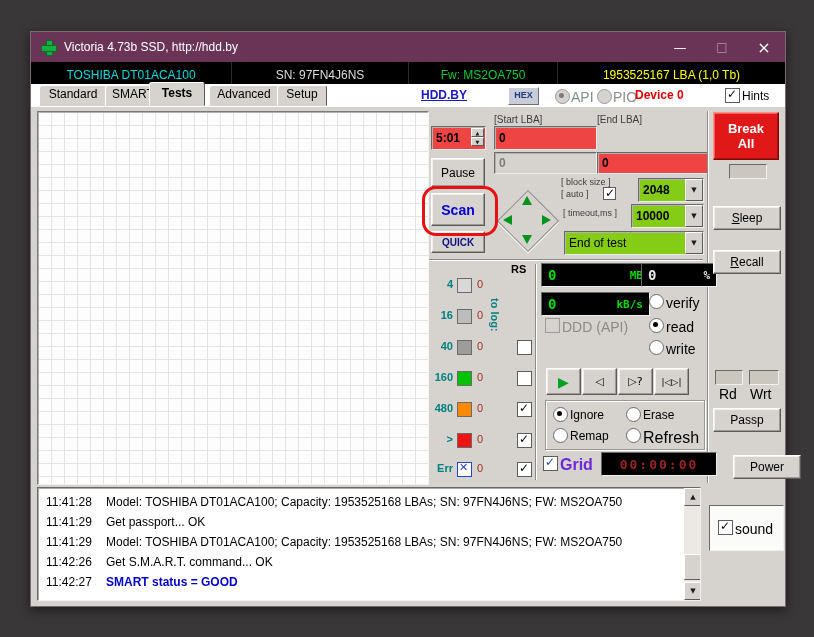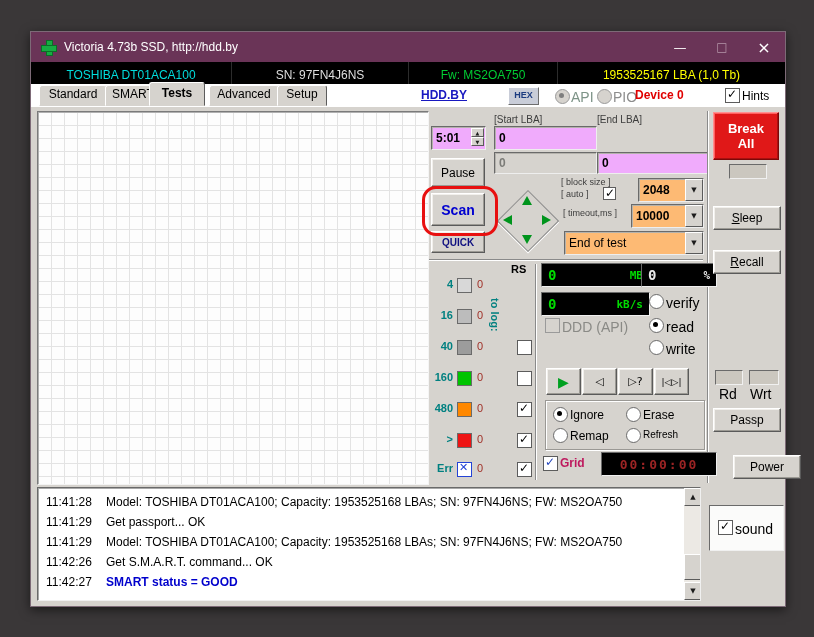--- a/index.html
+++ b/index.html
@@ -29,33 +29,33 @@
   
   #tabrow{position:absolute;left:0;top:52px;width:100%;height:22px;background:#ffffff;border-bottom:1px solid #ffffff}
   .tab{position:absolute;bottom:0;height:19px;background:#d6d3ce;border:1px solid;border-color:#ffffff #5c5c5c #d6d3ce #ffffff;border-radius:3px 3px 0 0;font-size:12px;text-align:center;line-height:17px;color:#000}
   .tab.active{height:22px;line-height:20px;font-weight:bold;z-index:2}
   #brand{position:absolute;left:390px;top:4px;font-size:12px;font-weight:bold;color:#1818c0;text-decoration:underline}
   #hexbox{position:absolute;left:477px;top:3px;width:29px;height:16px;background:#c9cdd8;border:1px solid;border-color:#ffffff #6e6e6e #6e6e6e #ffffff;color:#1c3c80;font-weight:bold;font-size:9px;text-align:center;line-height:14px}
   #device0{position:absolute;left:604px;top:4px;font-size:12px;font-weight:bold;color:#e00000}
 
   
   .btn{position:absolute;background:#d6d3ce;border:1px solid;border-color:#ffffff #5a5a5a #5a5a5a #ffffff;box-shadow:inset -1px -1px 0 #9c9a94,inset 1px 1px 0 #f2f0ec;font-size:12px;display:flex;align-items:center;justify-content:center;color:#000}
-  .field{position:absolute;background:#f0abfc;border:1px solid;border-color:#6a6a6a #eeeeee #eeeeee #6a6a6a;box-shadow:inset 1px 1px 0 #b4b2ac;font-size:12px;font-weight:bold;display:flex;align-items:center;padding-left:4px;color:#000}
+  .field{position:absolute;background:#ef4444;border:1px solid;border-color:#6a6a6a #eeeeee #eeeeee #6a6a6a;box-shadow:inset 1px 1px 0 #b4b2ac;font-size:12px;font-weight:bold;display:flex;align-items:center;padding-left:4px;color:#000}
   .field.disabled{background:#d6d3ce;color:#7c7c78}
   .lbl{position:absolute;font-size:10px;color:#3c3c3c;white-space:nowrap}
   .cb{position:absolute;width:13px;height:13px;background:#fff;border:1px solid #5c5c5c}
   .cb.checked::after{content:"✓";position:absolute;left:1px;top:-2px;font-size:12px;font-weight:bold;color:#000;font-family:"DejaVu Sans",sans-serif}
   .cb.blue.checked::after{color:#2244bb}
   .cb.disabled{background:#d6d3ce;border-color:#9a9a9a}
   .radio{position:absolute;width:13px;height:13px;border-radius:50%;background:#fff;border:1px solid #6a6a6a}
   .radio.sel::after{content:"";position:absolute;left:3px;top:3px;width:5px;height:5px;border-radius:50%;background:#000}
   .radio.disabled{background:#d6d3ce;border-color:#9a9a9a}
   .radio.disabled.sel::after{background:#7e7e7e}
   .rlbl{position:absolute;font-size:14px;color:#000;white-space:nowrap}
-  .dd{position:absolute;background:#fdba74;border:1px solid;border-color:#6a6a6a #eeeeee #eeeeee #6a6a6a;box-shadow:inset 1px 1px 0 #b4b2ac;display:flex;align-items:stretch;font-size:12px}
+  .dd{position:absolute;background:#84cc16;border:1px solid;border-color:#6a6a6a #eeeeee #eeeeee #6a6a6a;box-shadow:inset 1px 1px 0 #b4b2ac;display:flex;align-items:stretch;font-size:12px}
   .dd .val{flex:1;display:flex;align-items:center;padding-left:4px}
   .dd .arrow{width:16px;background:#d6d3ce;border:1px solid;border-color:#ffffff #5a5a5a #5a5a5a #ffffff;display:flex;align-items:center;justify-content:center;font-size:7px;color:#1c1c1c;font-family:"DejaVu Sans",sans-serif}
   .lcd{position:absolute;background:#000;border:1px solid;border-color:#6a6a6a #f0f0f0 #f0f0f0 #6a6a6a;display:flex;align-items:center;justify-content:space-between;padding:0 6px;font-family:"DejaVu Sans Mono",monospace;font-weight:bold}
   .lcd .val{font-size:14px}
   .lcd .unit{font-size:11px}
   .lcd.green{color:#00dc00}
   .lcd.white{color:#e8e8e8}
   .sep-h{position:absolute;border-top:1px solid #8a8a8a;border-bottom:1px solid #ffffff;height:0}
   .sep-v{position:absolute;border-left:1px solid #8a8a8a;border-right:1px solid #ffffff;width:0}
 
@@ -287,24 +287,24 @@
   </div>
 
   <div id="mode-group"></div>
   <span class="radio sel" style="left:522px;top:375px"></span>
   <span class="rlbl" style="left:539px;top:376px;font-size:12px">Ignore</span>
   <span class="radio" style="left:595px;top:375px"></span>
   <span class="rlbl" style="left:612px;top:376px;font-size:12px">Erase</span>
   <span class="radio" style="left:522px;top:396px"></span>
   <span class="rlbl" style="left:539px;top:397px;font-size:12px">Remap</span>
   <span class="radio" style="left:595px;top:396px"></span>
-  <span class="rlbl" style="left:612px;top:397px;font-size:10px">Refresh</span>
+  <span class="rlbl" style="left:612px;top:397px;font-size:16px">Refresh</span>
 
   <span class="cb blue checked" style="left:512px;top:424px"></span>
-  <span class="rlbl" style="left:529px;top:424px;font-size:12px;font-weight:bold;color:#be185d">Grid</span>
+  <span class="rlbl" style="left:529px;top:424px;font-size:16px;font-weight:bold;color:#6d28d9">Grid</span>
   <div class="lcd" style="left:570px;top:420px;width:102px;height:22px;justify-content:center;color:#9c2424;letter-spacing:2px;font-size:13px">00:00:00</div>
 
   <div class="btn" id="break-all">
     <span>Break</span>
     <span>All</span>
   </div>
   <div class="minibox" style="left:698px;top:132px;width:36px;height:13px"></div>
   <div class="btn" style="left:682px;top:174px;width:66px;height:22px">
       <span class="accel">Sleep</span>
     </div>

